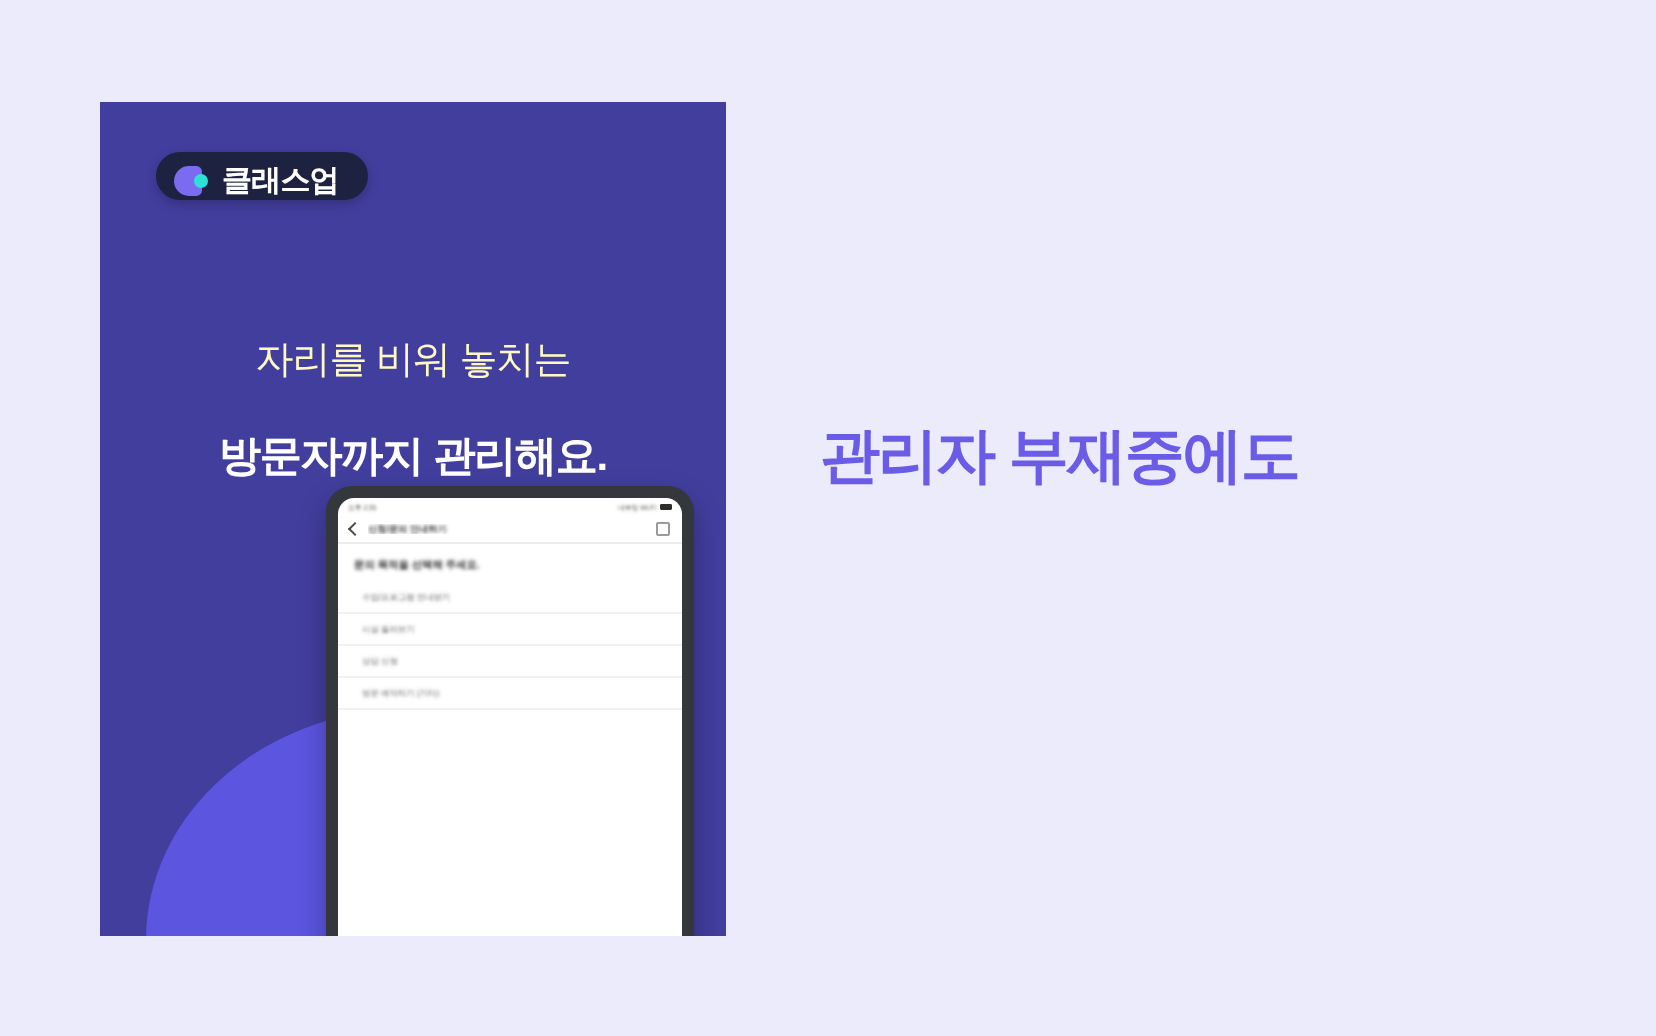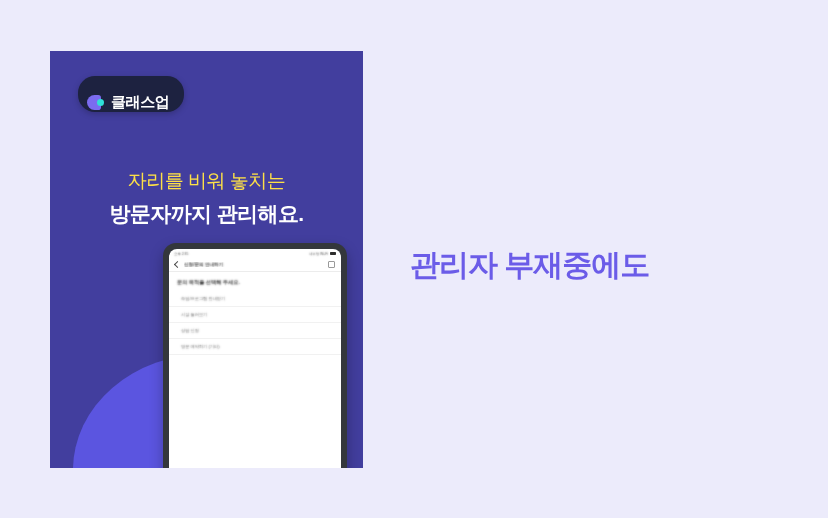--- a/index.html
+++ b/index.html
@@ -18,21 +18,21 @@
   }
   .glow{
     position:absolute;left:50%;bottom:-118px;transform:translateX(-50%);
     width:268px;height:232px;border-radius:50%;
     background:#5b55e0;
   }
 
   
   .logo-pill{
     position:absolute;left:28px;top:25px;
-    height:20px;padding:16px 15px 0 9px;
+    height:20px;padding:4px 15px 0 9px;
     background:#1d2240;border-radius:17px;
     display:flex;align-items:center;gap:7px;
     box-shadow:0 2px 6px rgba(0,0,0,.22);
   }
   .logo-mark{position:relative;width:17px;height:15px;flex:none;}
   .logo-mark .blob{
     position:absolute;left:0;top:0;width:14px;height:15px;
     background:#7b6bf0;
     border-radius:8px 3px 3px 8px;
   }
@@ -41,26 +41,26 @@
     background:#2fe0d8;
   }
   .logo-text{
     color:#ffffff;font-size:15px;font-weight:bold;letter-spacing:-.4px;
     white-space:nowrap;
   }
 
   
   .promo-head{position:absolute;left:0;right:0;top:118px;text-align:center;}
   .promo-line1{
-    color:#fde047;font-size:19px;font-weight:normal;letter-spacing:-.5px;
+    color:#fef9c3;font-size:19px;font-weight:normal;letter-spacing:-.5px;
     line-height:1.25;
   }
   .promo-line2{
     color:#ffffff;font-size:21px;font-weight:bold;letter-spacing:-.6px;
-    line-height:1.3;margin-top:7px;
+    line-height:1.3;margin-top:22px;
   }
 
   
   .tablet{
     position:absolute;left:113px;top:192px;width:184px;height:256px;
     background:#34373c;border-radius:13px 13px 11px 11px;
     padding:6px 6px 0 6px;box-sizing:border-box;
     box-shadow:0 6px 14px rgba(0,0,0,.28);
   }
   .tablet-screen{
@@ -104,21 +104,21 @@
     color:transparent;text-shadow:0 0 1.7px rgba(70,70,70,.85);
     border-bottom:1px solid #f1f1f1;white-space:nowrap;
   }
 
   
   .right-copy{
     position:absolute;left:410px;top:208px;width:380px;
   }
   .right-line{
     color:#6b5ce8;font-size:30px;font-weight:bold;letter-spacing:-1px;
-    line-height:1.42;white-space:nowrap;margin-top:36px;
+    line-height:1.42;white-space:nowrap;
   }
 </style>
 </head>
 <body>
 
 <div id="stage">
 
   <div class="promo-card">
 
     <div class="glow"></div>

